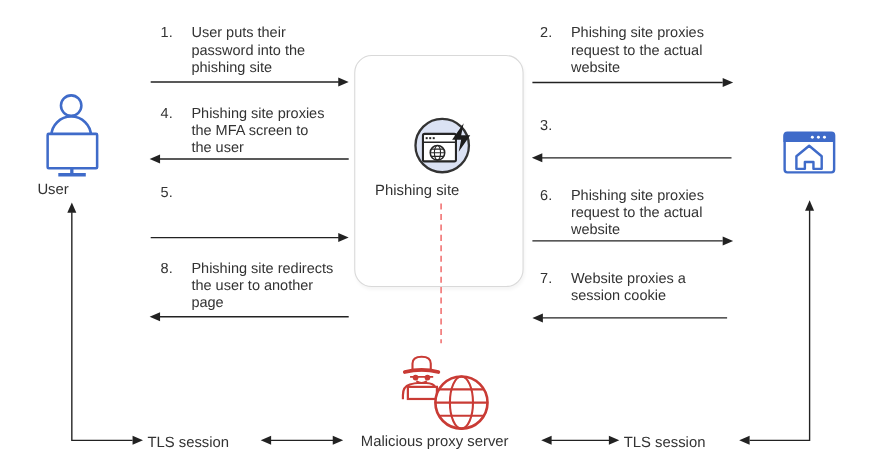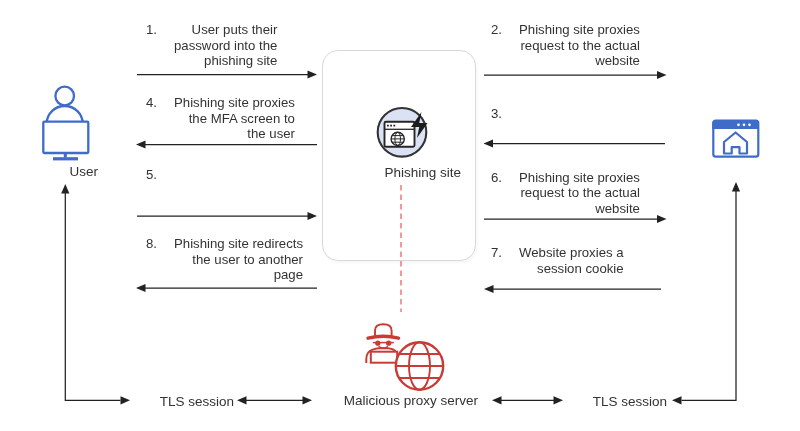--- a/index.html
+++ b/index.html
@@ -1,22 +1,22 @@
 <!DOCTYPE html>
 <html style="--blue: #3F6BC9; --red: #C93B35; --dash: #F28080; --arrow: #222222; --text: #333333; --box_border: #d9d9d9; --circle_fill: #dbe2f4;"><head>
 <meta charset="utf-8">
 <style>
   html,body{margin:0;padding:0;background:#fff;}
   #canvas{position:relative;width:800px;height:431px;background:#fff;font-family:"Liberation Sans",sans-serif;overflow:hidden;color:var(--text);}
   .overlay{position:absolute;left:0;top:0;}
   .icon{position:absolute;}
   .step{position:absolute;display:flex;font-size:13.2px;line-height:15.6px;color:var(--text);}
   .step .num{width:28px;flex:none;}
-  .step .txt{white-space:pre-line;text-align:right;}
-  .node-label{position:absolute;font-size:13.5px;color:var(--text);text-align:right;}
+  .step .txt{white-space:pre-line;}
+  .node-label{position:absolute;font-size:13.5px;color:var(--text);text-align:left;}
   .phish-box{position:absolute;left:321.5px;top:50px;width:152px;height:209px;border:1.5px solid var(--box_border);border-radius:16px;background:#fff;box-shadow:1px 2px 3px rgba(0,0,0,0.04);}
 </style>
 </head>
 <body>
 
 <div id="canvas">
 
   <div class="phish-box"></div>
 
   <svg class="overlay" width="800" height="431" viewBox="0 0 800 431">

